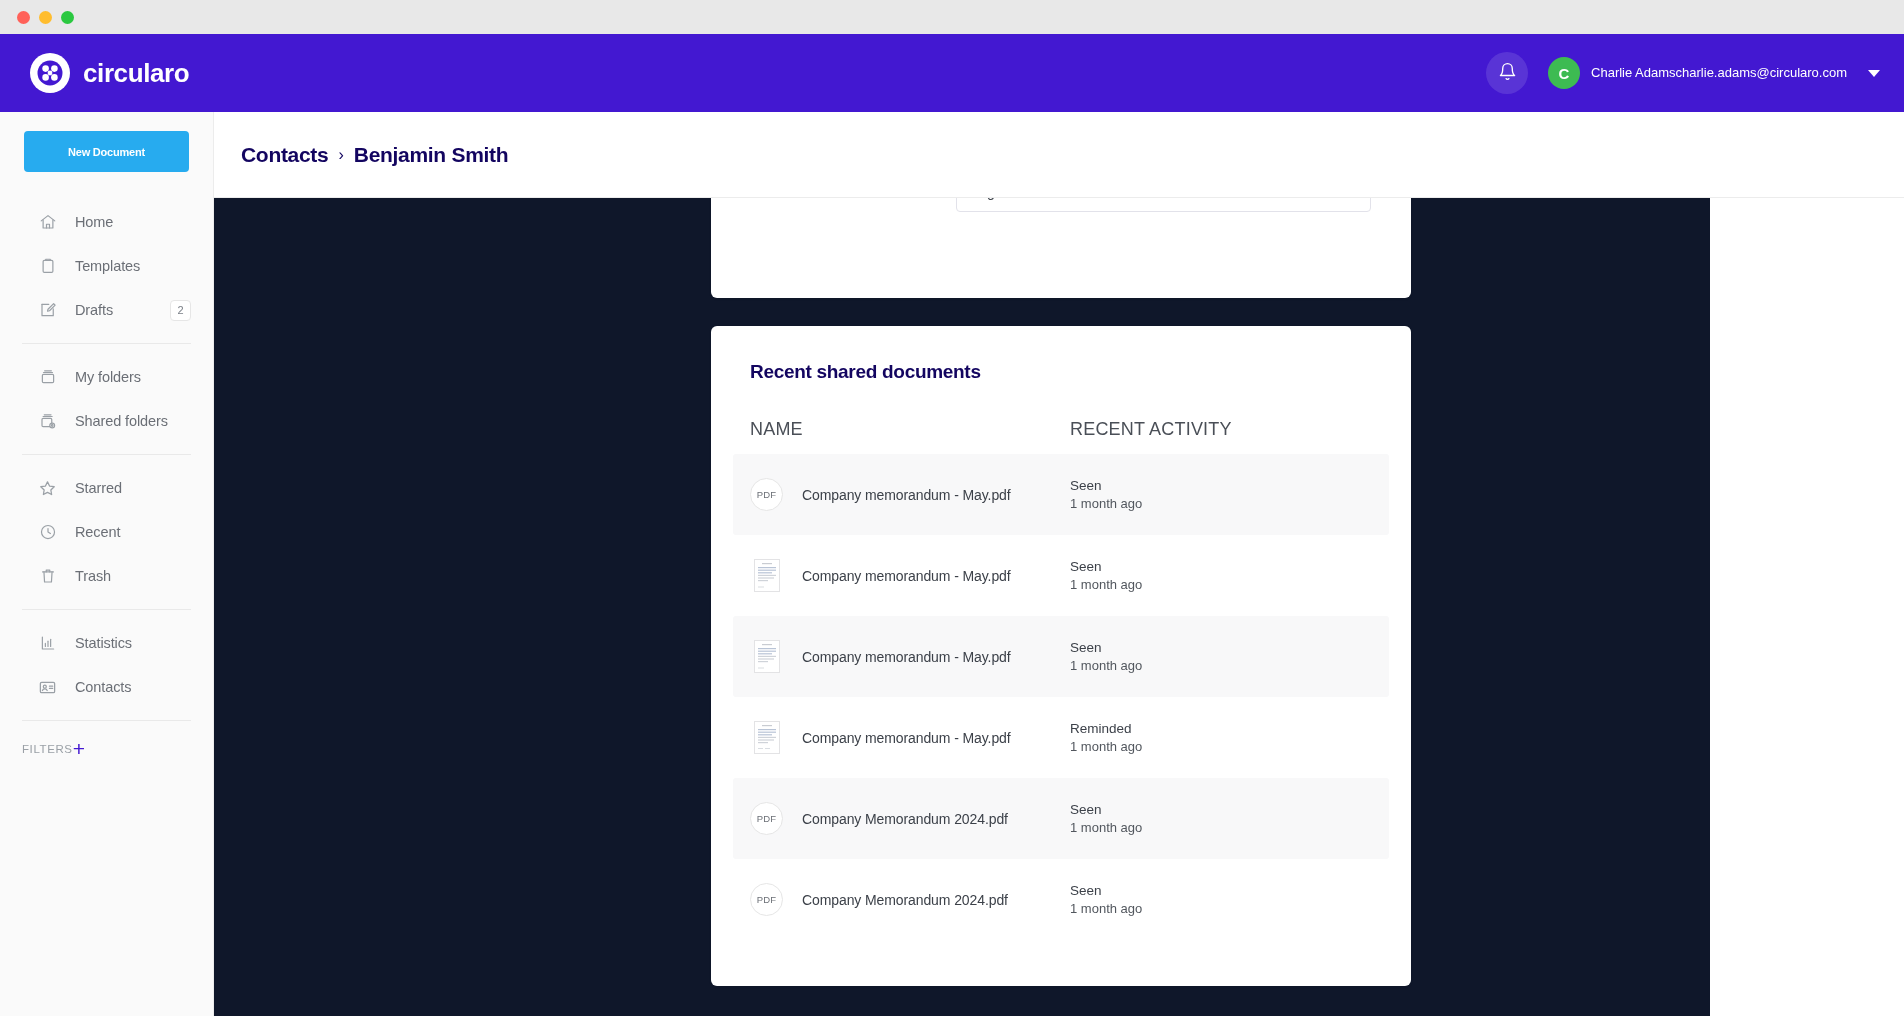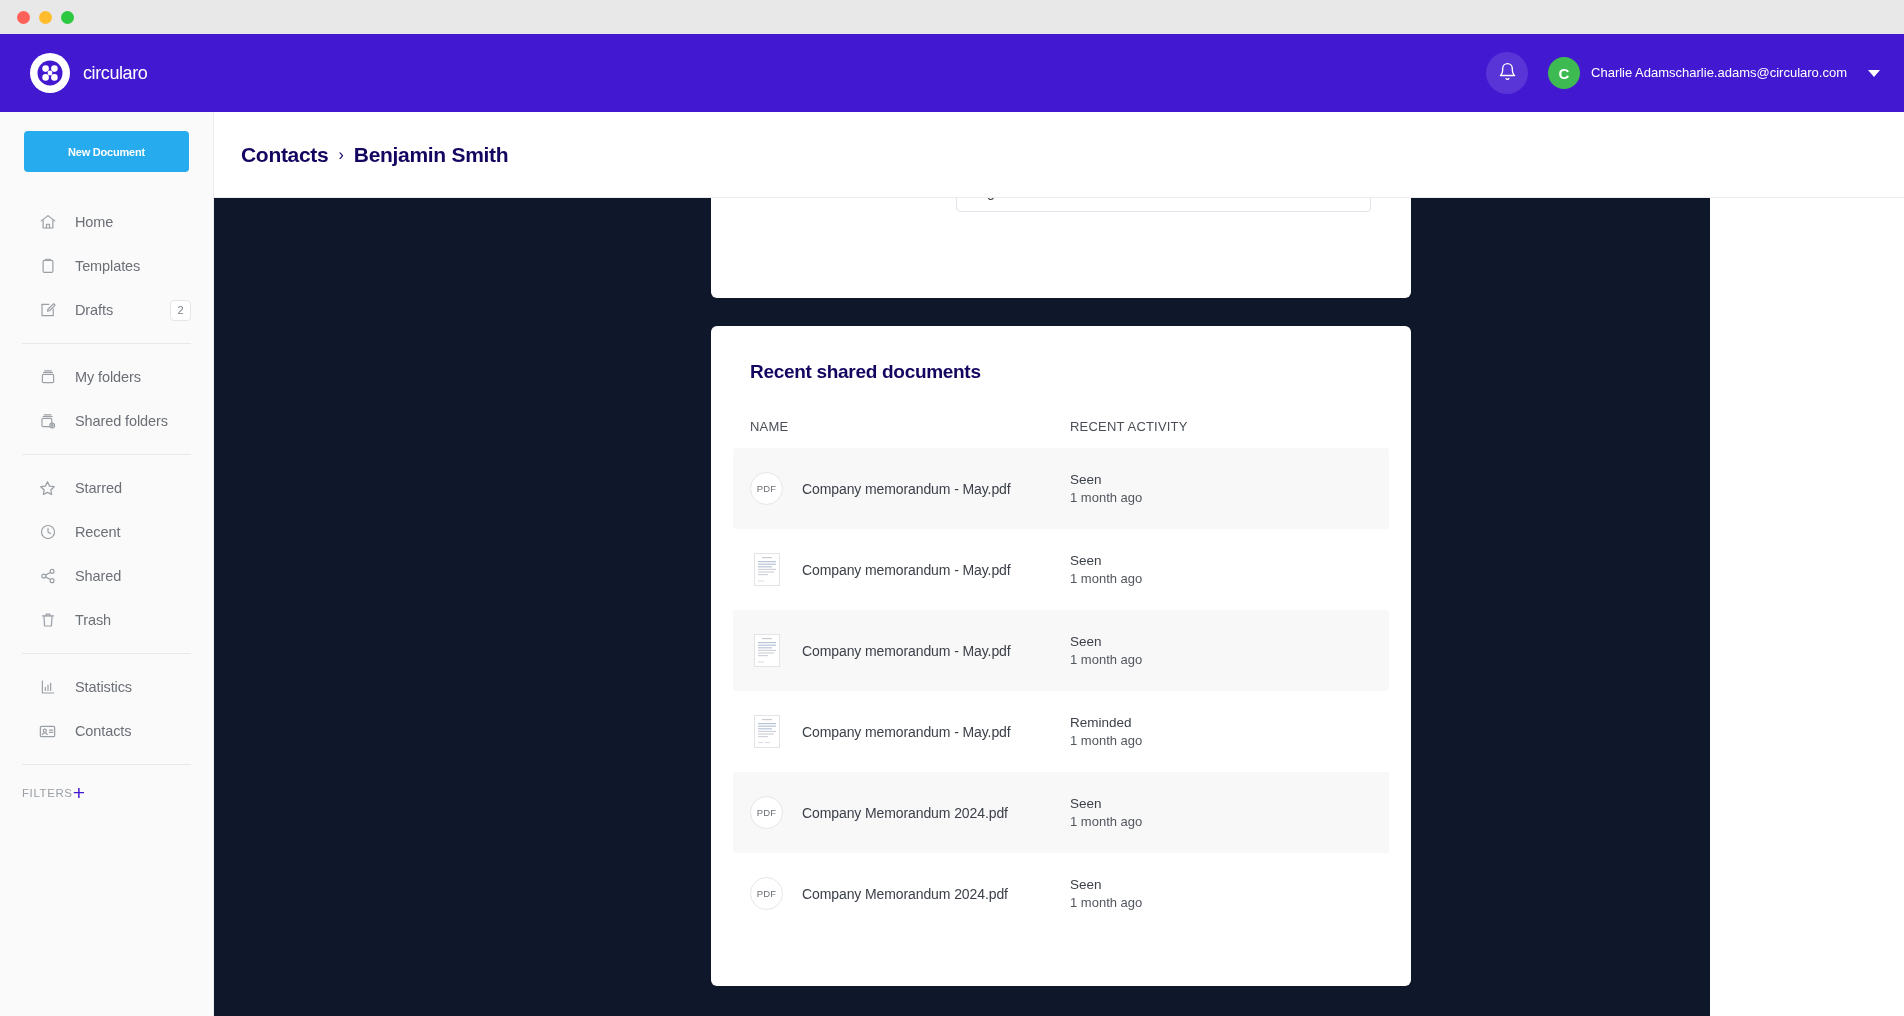--- a/index.html
+++ b/index.html
@@ -32,22 +32,22 @@
     justify-content: space-between;
     padding: 0 24px 0 30px;
   }
   .brand { display: flex; align-items: center; gap: 13px; }
   .brand-mark {
     width: 40px; height: 40px; border-radius: 50%;
     background: #ffffff;
     display: flex; align-items: center; justify-content: center;
   }
   .brand-name {
-    color: #ffffff; font-size: 18px; letter-spacing: -0.4px;
-    font-weight: 400;
+    color: #ffffff; font-size: 26px; letter-spacing: -0.4px;
+    font-weight: 700;
   }
   .appbar-right { display: flex; align-items: center; gap: 20px; }
   .bell-btn {
     width: 42px; height: 42px; border-radius: 50%;
     background: rgba(255,255,255,0.12);
     display: flex; align-items: center; justify-content: center;
     cursor: pointer; border: none;
   }
   .user-chip { display: flex; align-items: center; gap: 11px; cursor: pointer; }
   .avatar {
@@ -180,21 +180,21 @@
     font-size: 19px; font-weight: 700; color: #130560;
     letter-spacing: -0.3px;
     padding: 35px 0 0 39px;
   }
 
   .table { padding: 0 22px 0 22px; margin-top: 36px; }
   .thead {
     display: flex; padding: 0 17px 14px 17px;
   }
   .th {
-    font-size: 13px; color: #4a4f57; letter-spacing: 0.2px;
+    font-size: 18px; color: #4a4f57; letter-spacing: 0.2px;
   }
   .th.name { width: 320px; }
   .th.activity { flex: 1; }
 
   .trow {
     display: flex; align-items: center;
     height: 81px;
     padding: 0 17px;
     border-radius: 3px;
     cursor: pointer;
@@ -344,31 +344,20 @@
       <div class="nav-item">
         <span class="nav-icon">
           <svg width="18" height="18" viewBox="0 0 24 24" fill="none" stroke="#9aa0a6" stroke-width="1.6" stroke-linecap="round" stroke-linejoin="round">
             <circle cx="12" cy="12" r="8.7"></circle>
               <path d="M12 7.3V12l3.2 2"></path>
           </svg>
         </span>
         <span class="nav-label">Recent</span>
       </div>
 
-      <div class="nav-item">
-        <span class="nav-icon">
-          <svg width="18" height="18" viewBox="0 0 24 24" fill="none" stroke="#9aa0a6" stroke-width="1.6" stroke-linecap="round" stroke-linejoin="round">
-            <circle cx="17.5" cy="5.8" r="2.6"></circle>
-              <circle cx="17.5" cy="18.2" r="2.6"></circle>
-              <circle cx="6.3" cy="12" r="2.6"></circle>
-            <path d="M8.7 10.8l6.5-3.5M8.7 13.2l6.5 3.5"></path>
-          </svg>
-        </span>
-        <span class="nav-label">Shared</span>
-      </div>
 
       <div class="nav-item">
         <span class="nav-icon">
           <svg width="18" height="18" viewBox="0 0 24 24" fill="none" stroke="#9aa0a6" stroke-width="1.6" stroke-linecap="round" stroke-linejoin="round">
             <path d="M4.8 6.5h14.4"></path>
               <path d="M6.6 6.5 7.4 20h9.2l.8-13.5"></path>
               <path d="M9.6 6.5V4.2h4.8v2.3"></path>
           </svg>
         </span>
         <span class="nav-label">Trash</span>

